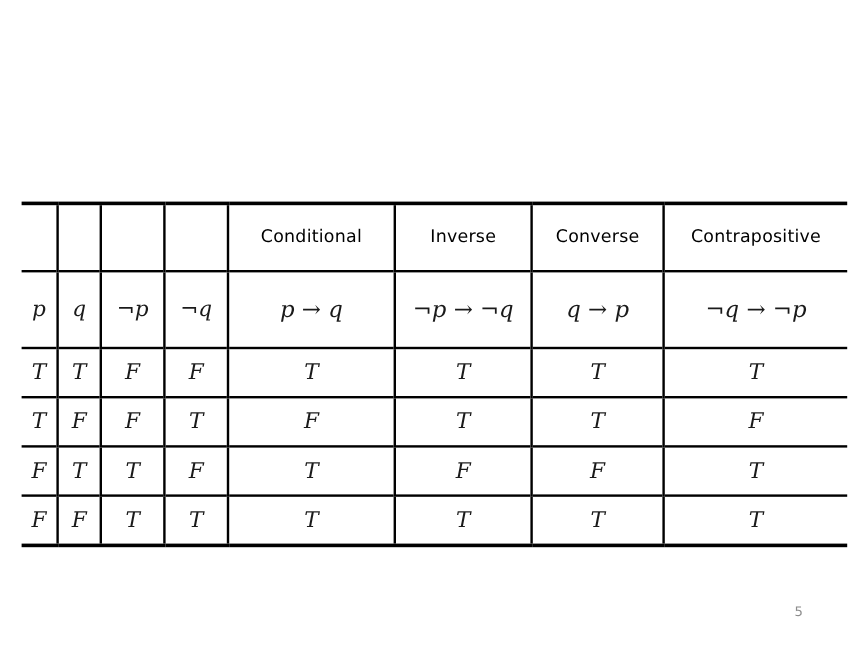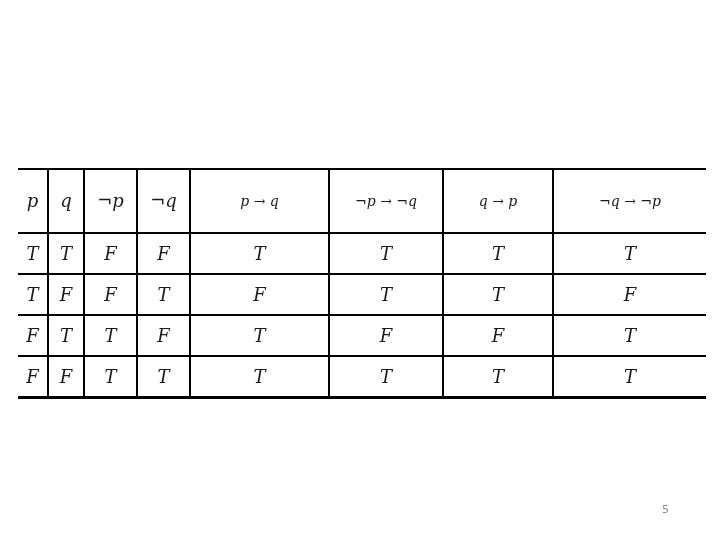--- a/index.html
+++ b/index.html
@@ -72,21 +72,21 @@
     color: #000000;
     letter-spacing: 0.2px;
     line-height: 1;
     display: block;
   }
 
   
   .math {
     font-family: "DejaVu Serif", "Liberation Serif", serif;
     font-style: italic;
-    font-size: 14px;
+    font-size: 19px;
     color: #1a1a1a;
     line-height: 1;
     display: block;
     white-space: nowrap;
   }
   .math.small {
     font-size: 18px;
   }
   .tv {
     font-family: "DejaVu Serif", "Liberation Serif", serif;
@@ -119,20 +119,46 @@
         <col style="width:36px">
         <col style="width:53px">
         <col style="width:53px">
         <col style="width:139px">
         <col style="width:114px">
         <col style="width:110px">
         <col style="width:153px">
       </colgroup>
       <tbody>
 
+        <tr class="hdr-label-row row-top">
+          <td class="first-col">
+            <span class="hdr-label"></span>
+          </td>
+          <td>
+            <span class="hdr-label"></span>
+          </td>
+          <td>
+            <span class="hdr-label"></span>
+          </td>
+          <td>
+            <span class="hdr-label"></span>
+          </td>
+          <td>
+            <span class="hdr-label">Conditional</span>
+          </td>
+          <td>
+            <span class="hdr-label">Inverse</span>
+          </td>
+          <td>
+            <span class="hdr-label">Converse</span>
+          </td>
+          <td class="last-col">
+            <span class="hdr-label">Contrapositive</span>
+          </td>
+        </tr>
 
         <tr class="hdr-formula-row rule-above">
           <td class="first-col">
             <span class="math small">p</span>
           </td>
           <td>
             <span class="math small">q</span>
           </td>
           <td>
             <span class="math small">¬p</span>

